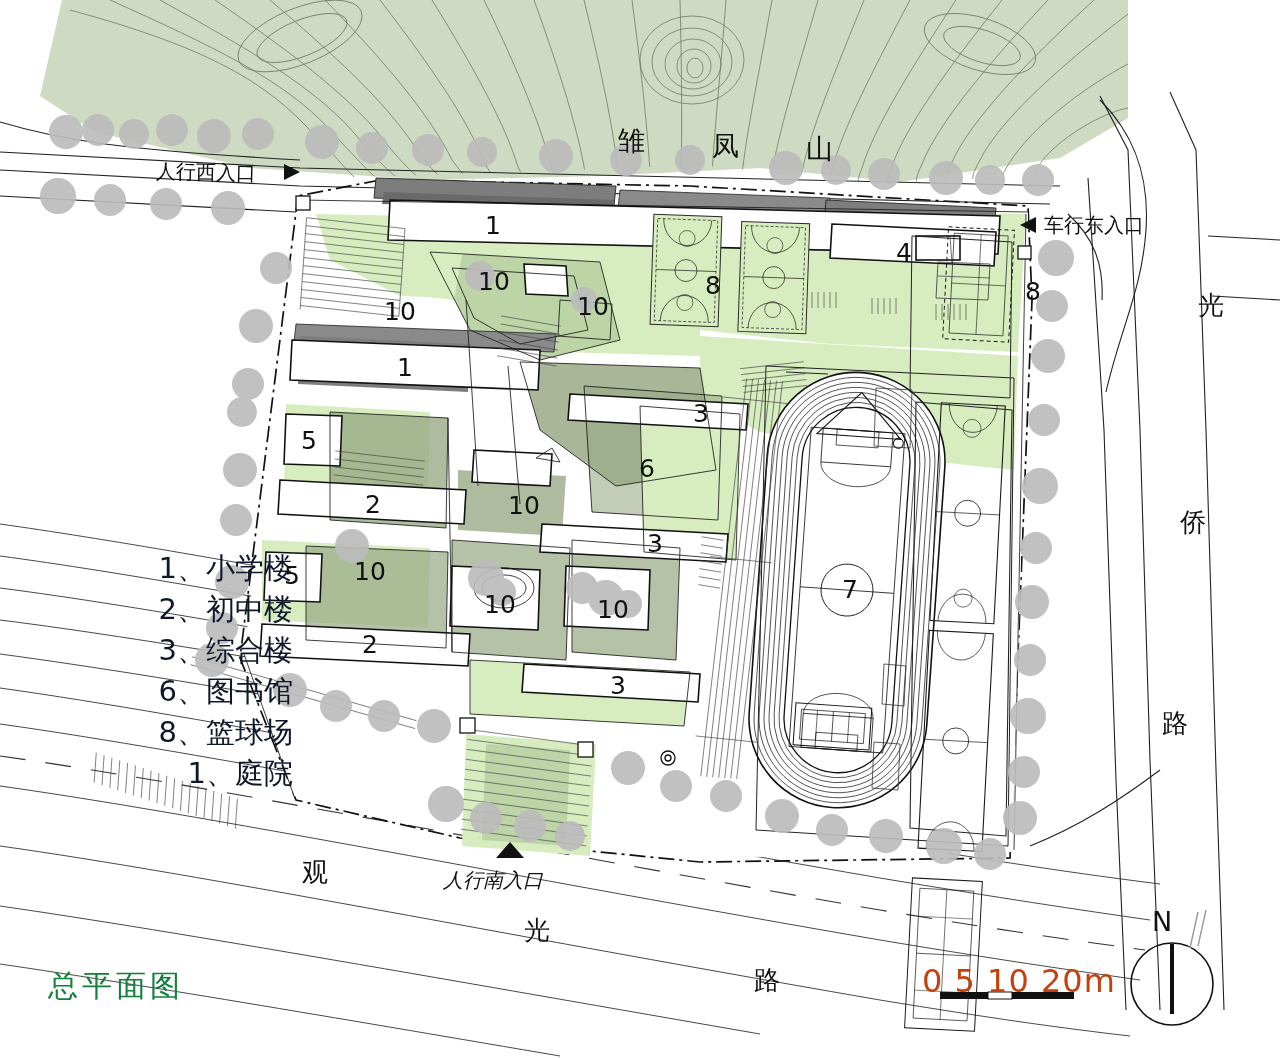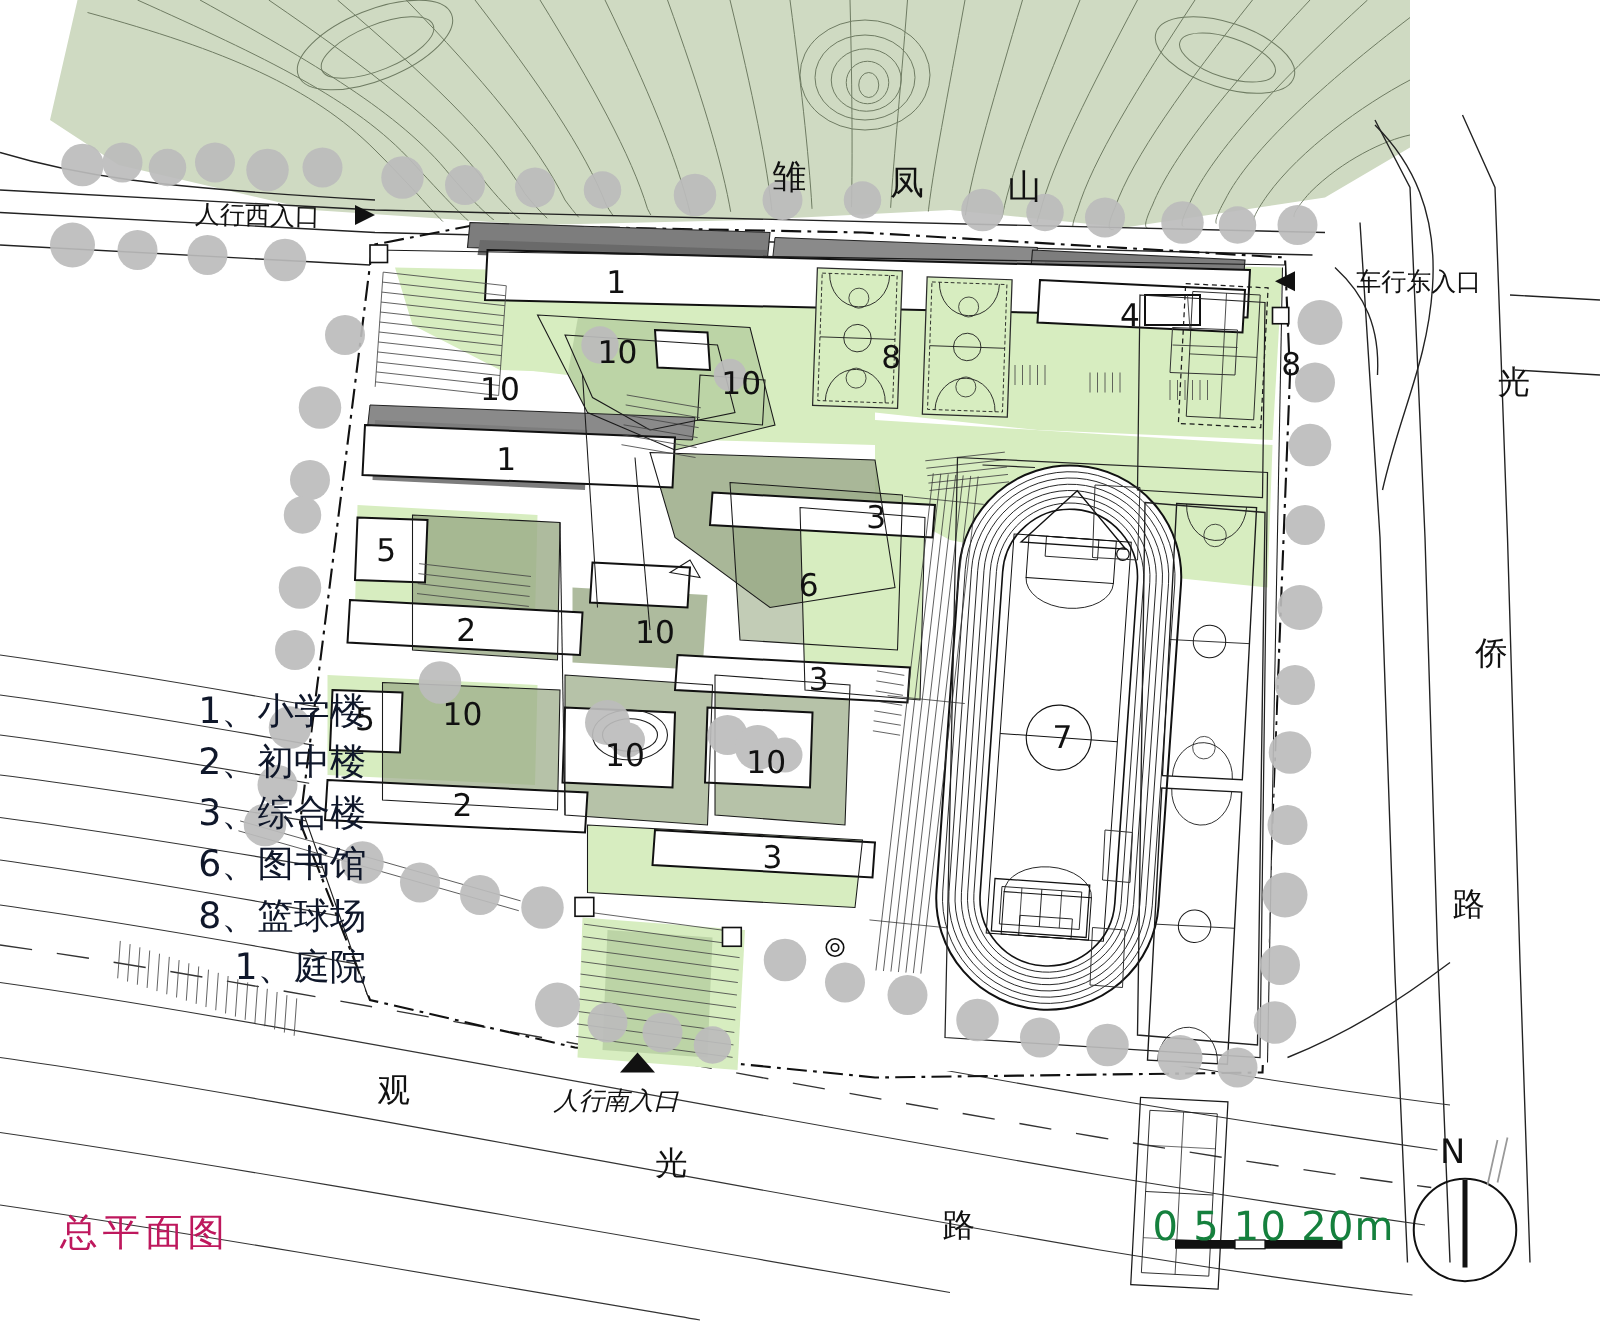--- a/index.html
+++ b/index.html
@@ -14,32 +14,32 @@
 
   .legend{position:absolute;left:33px;top:548px;width:260px;}
   .legend-row{
     font-size:29px;line-height:41px;color:#0f172a;white-space:nowrap;
     font-family:"DejaVu Sans","Liberation Sans",sans-serif;
     text-align:right;
   }
   .legend-num{display:inline-block;min-width:52px;}
   .plan-title{
     position:absolute;left:48px;top:966px;
-    font-size:30px;letter-spacing:4px;color:#be185d;
+    font-size:30px;letter-spacing:4px;color:#15803d;
   }
   .bldg-num{
     position:absolute;font-size:25px;color:#111;
     font-family:"DejaVu Sans","Liberation Sans",sans-serif;
   }
   .entr-label{position:absolute;font-size:20px;color:#111;white-space:nowrap;}
   .road-char{position:absolute;font-size:26px;color:#111;}
   .hill-char{position:absolute;font-size:27px;color:#111;}
 
   .scale-wrap{position:absolute;left:922px;top:962px;}
-  .scale-text{font-size:32px;color:#15803d;letter-spacing:1px;white-space:nowrap;}
+  .scale-text{font-size:32px;color:#c2410c;letter-spacing:1px;white-space:nowrap;}
   .north-wrap{position:absolute;left:1125px;top:908px;width:96px;height:118px;}
   .north-n{position:absolute;left:27px;top:-2px;font-size:27px;color:#111;}
 </style>
 </head>
 <body>
 
 <div id="stage">
 
   <svg class="layer" viewBox="0 0 1280 1058">
     <defs>
@@ -464,21 +464,21 @@
 
   <div class="road-char" style="left:1198px;top:288px;">光</div>
   <div class="road-char" style="left:1180px;top:505px;">侨</div>
   <div class="road-char" style="left:1162px;top:706px;">路</div>
 
   <div class="road-char" style="left:302px;top:855px;">观</div>
   <div class="road-char" style="left:524px;top:913px;">光</div>
   <div class="road-char" style="left:754px;top:963px;">路</div>
 
   <div class="entr-label" style="left:156px;top:159px;transform:rotate(1.2deg);">人行西入口</div>
-  <div class="entr-label" style="left:1044px;top:212px;margin-left:41px;">车行东入口</div>
+  <div class="entr-label" style="left:1044px;top:212px;">车行东入口</div>
   <div class="entr-label" style="left:443px;top:867px;font-style:italic;">人行南入口</div>
 
   <div class="bldg-num" style="left:485px;top:211px;">1</div>
   <div class="bldg-num" style="left:397px;top:353px;">1</div>
   <div class="bldg-num" style="left:365px;top:490px;">2</div>
   <div class="bldg-num" style="left:362px;top:630px;">2</div>
   <div class="bldg-num" style="left:693px;top:399px;">3</div>
   <div class="bldg-num" style="left:647px;top:529px;">3</div>
   <div class="bldg-num" style="left:610px;top:671px;">3</div>
   <div class="bldg-num" style="left:896px;top:238px;">4</div>

